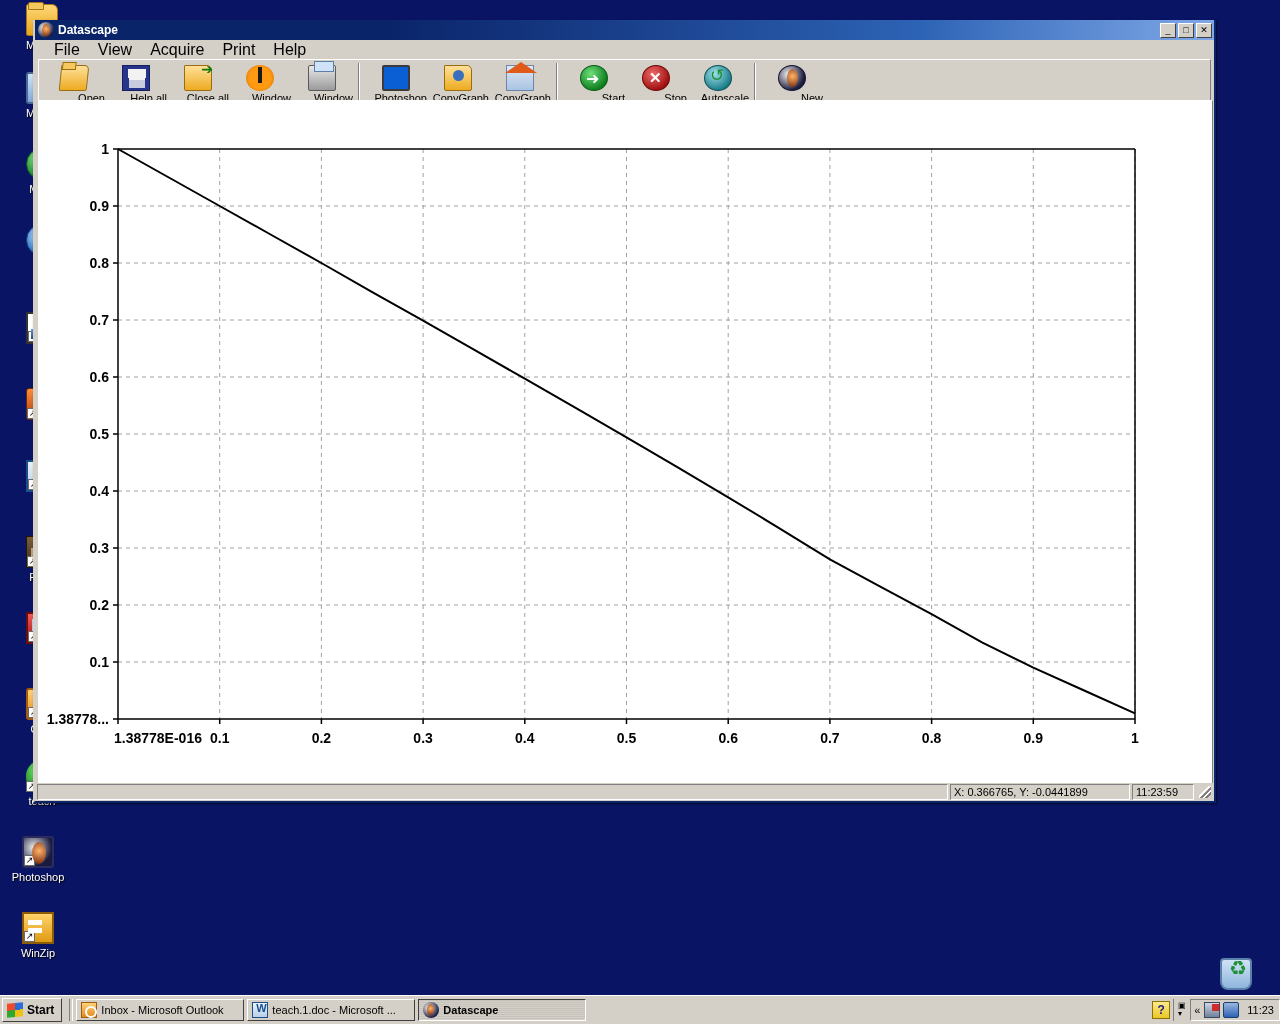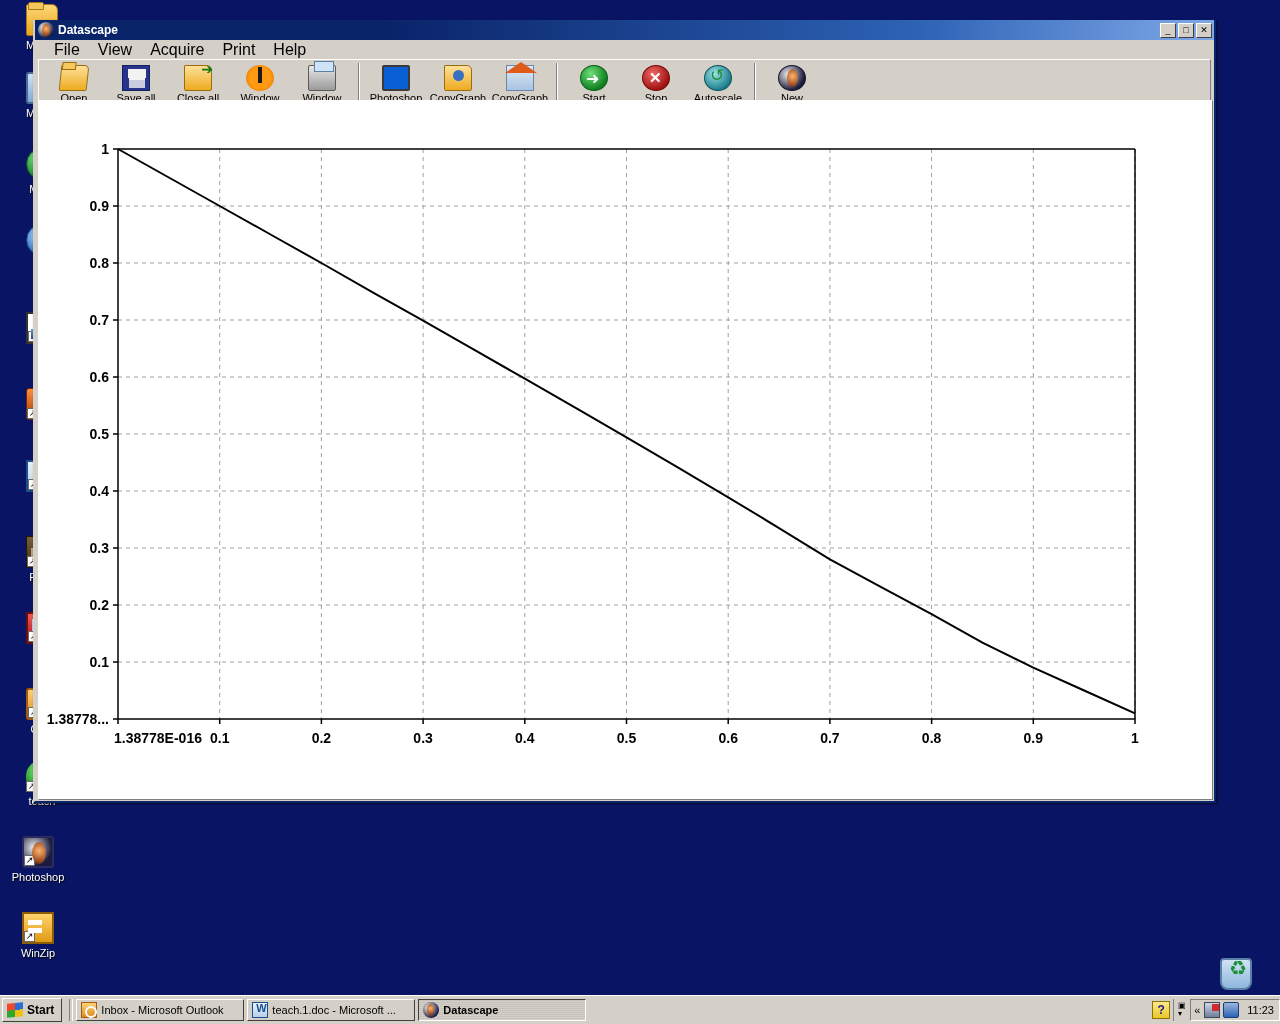--- a/index.html
+++ b/index.html
@@ -118,21 +118,21 @@
   #toolbar {
     margin: 0 3px;
     height: 55px;
     background: #d4d0c8;
     border: 1px solid #fff;
     border-right-color: #808080; border-bottom-color: #808080;
     display: flex; align-items: flex-start;
     padding: 3px 4px 0 4px;
   }
   .tb-item {
-    width: 62px; text-align: center;
+    width: 62px; text-align: right;
     font-size: 11px; color: #000;
     padding-top: 2px;
   }
   .tb-item .ticon {
     width: 28px; height: 26px; margin: 0 auto 1px auto;
     position: relative; display: block;
   }
   .tb-sep {
     width: 2px; height: 46px; margin: 0 5px;
     border-left: 1px solid #808080;
@@ -403,21 +403,21 @@
   <div id="menubar">
       <span class="mi">File</span>
       <span class="mi">View</span>
       <span class="mi">Acquire</span>
       <span class="mi">Print</span>
       <span class="mi">Help</span>
     </div>
 
   <div id="toolbar">
       <div class="tb-item"><span class="ticon t-open"></span><span>Open</span></div>
-      <div class="tb-item"><span class="ticon t-save"></span><span>Save all</span></div>
+      <div class="tb-item"><span class="ticon t-save"></span><span>Help all</span></div>
       <div class="tb-item"><span class="ticon t-close"></span><span>Close all</span></div>
       <div class="tb-item"><span class="ticon t-format"></span><span>Window</span></div>
       <div class="tb-item"><span class="ticon t-print"></span><span>Window</span></div>
       <div class="tb-sep"></div>
       <div class="tb-item"><span class="ticon t-full"></span><span>Photoshop</span></div>
       <div class="tb-item"><span class="ticon t-copyg"></span><span>CopyGraph</span></div>
       <div class="tb-item"><span class="ticon t-auto"></span><span>CopyGraph</span></div>
       <div class="tb-sep"></div>
       <div class="tb-item"><span class="ticon t-start"></span><span>Start</span></div>
       <div class="tb-item"><span class="ticon t-stop"></span><span>Stop</span></div>
@@ -502,20 +502,26 @@
           <text x="70" y="338" text-anchor="end" font-family="&quot;Liberation Sans&quot;, sans-serif" font-size="14" font-weight="bold" fill="#000">0.5</text>
           <text x="70" y="281" text-anchor="end" font-family="&quot;Liberation Sans&quot;, sans-serif" font-size="14" font-weight="bold" fill="#000">0.6</text>
           <text x="70" y="224" text-anchor="end" font-family="&quot;Liberation Sans&quot;, sans-serif" font-size="14" font-weight="bold" fill="#000">0.7</text>
           <text x="70" y="167" text-anchor="end" font-family="&quot;Liberation Sans&quot;, sans-serif" font-size="14" font-weight="bold" fill="#000">0.8</text>
           <text x="70" y="110" text-anchor="end" font-family="&quot;Liberation Sans&quot;, sans-serif" font-size="14" font-weight="bold" fill="#000">0.9</text>
           <text x="70" y="53" text-anchor="end" font-family="&quot;Liberation Sans&quot;, sans-serif" font-size="14" font-weight="bold" fill="#000">1</text>
         </g>
     </svg>
   </div>
 
+  <div id="statusbar">
+    <span class="sb-panel sb-grow"></span>
+    <span class="sb-panel sb-coords">X: 0.366765, Y: -0.0441899</span>
+    <span class="sb-panel sb-time">11:23:59</span>
+    <span class="sb-grip"></span>
+  </div>
 
 </div>
 
 <div id="taskbar">
   <div id="startbtn">
     <span class="flag"></span>
     <span>Start</span>
   </div>
   <div class="tb-sep-v"></div>
   <div id="task-buttons" style="display: flex;">

